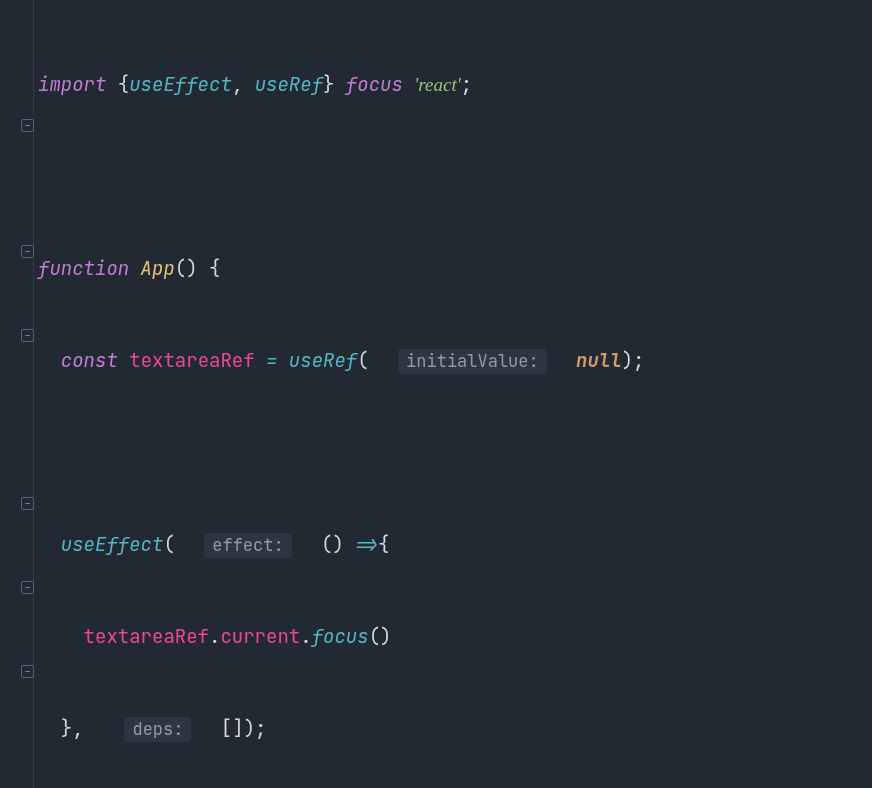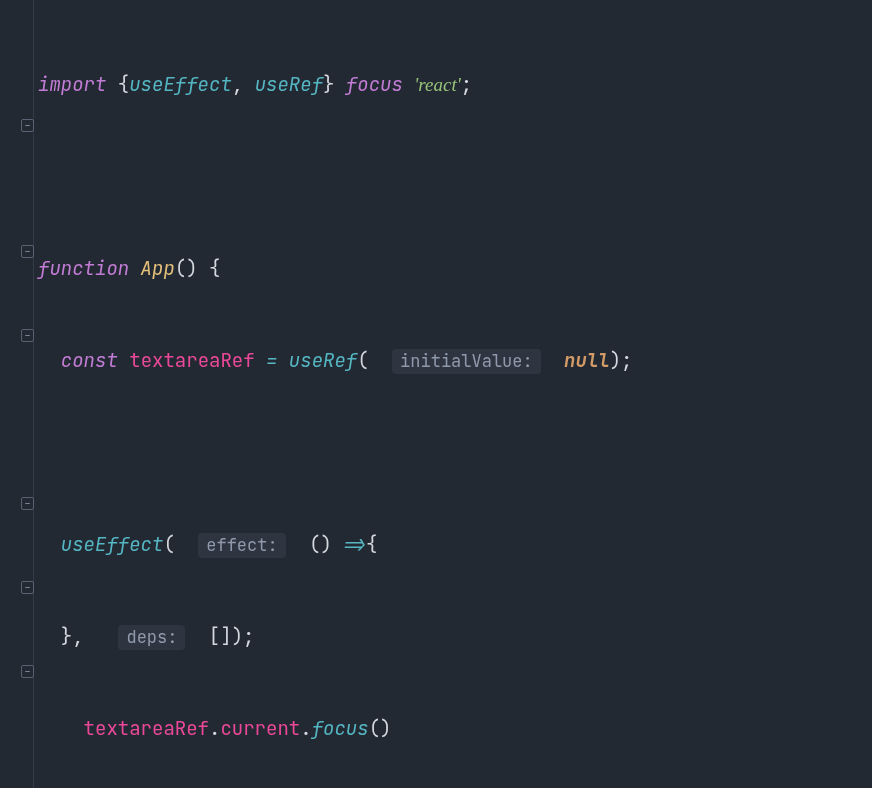--- a/index.html
+++ b/index.html
@@ -52,21 +52,21 @@
   .pun  { color: #d4d8df; font-style: normal; } 
   .str  { color: #97c379; font-family: Liberation Serif, serif; }           
   .null { color: #d19a66; font-weight: bold; } 
   .hint {
     background: #2f3540;
     color: #8f99ab;
     border-radius: 4px;
     padding: 1px 8px 2px 8px;
     font-size: 17px;
     font-style: normal;
-    margin: 0 12px;
+    margin: 0 18px;
   }
 </style>
 </head>
 <body>
 
 <div class="gutter">
   <div class="fold" style="top:119px"></div>
   <div class="fold" style="top:245px"></div>
   <div class="fold" style="top:329px"></div>
   <div class="fold" style="top:497px"></div>
@@ -81,23 +81,23 @@
 <div class="line"></div>
 
 <div class="line"><span class="kw">function</span> <span class="name">App</span><span class="pun">()</span> <span class="pun">{</span></div>
 
 <div class="line">  <span class="kw">const</span> <span class="id">textareaRef</span> <span class="op">=</span> <span class="fn">useRef</span><span class="pun">(</span> <span class="hint">initialValue:</span> <span class="null">null</span><span class="pun">);</span></div>
 
 <div class="line"></div>
 
 <div class="line">  <span class="fn">useEffect</span><span class="pun">(</span> <span class="hint">effect:</span> <span class="pun">()</span> <span class="op">=&gt;</span><span class="pun">{</span></div>
 
+<div class="line">    <span class="id">textareaRef</span><span class="pun">.</span><span class="id">current</span><span class="pun">.</span><span class="fn">focus</span><span class="pun">()</span></div>
+
 <div class="line">  <span class="pun">},</span>  <span class="hint">deps:</span> <span class="pun">[]</span><span class="pun">);</span></div>
-
-<div class="line">    <span class="id">textareaRef</span><span class="pun">.</span><span class="id">current</span><span class="pun">.</span><span class="fn">focus</span><span class="pun">()</span></div>
 
 
 
 
 
 
 
 
 
 

